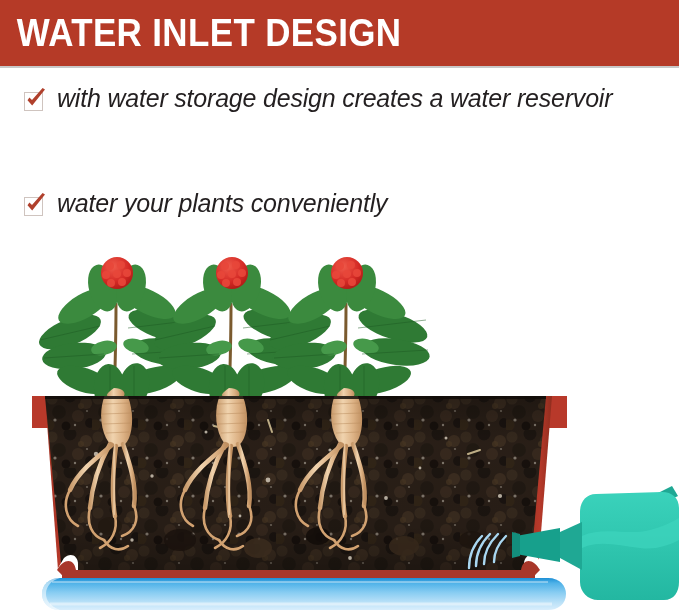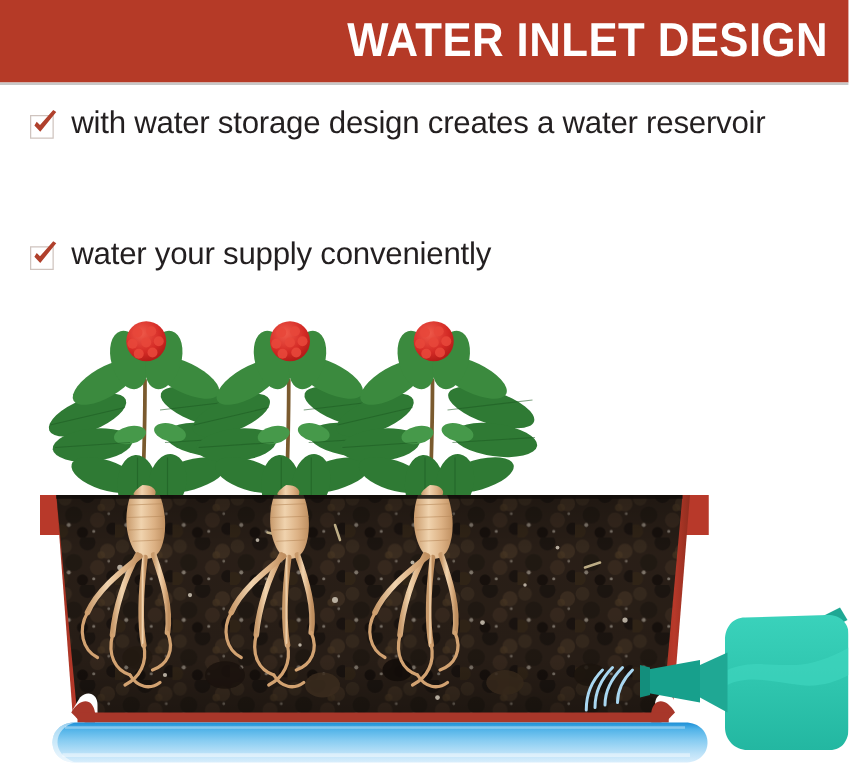--- a/index.html
+++ b/index.html
@@ -8,21 +8,21 @@
     width:679px;height:614px;overflow:hidden;position:relative;
     font-family:"Liberation Sans","DejaVu Sans",sans-serif;
     -webkit-font-smoothing:antialiased;
   }
   #root{position:relative;width:679px;height:614px;background:#fff;overflow:hidden;}
 
   
   .header-banner{
     position:absolute;left:0;top:0;width:679px;height:66px;
     background:#b53a27;
-    display:flex;align-items:center;justify-content:flex-end;
+    display:flex;align-items:center;justify-content:flex-start;
   }
   .header-title{
     color:#ffffff;
     font-family:"Liberation Sans Narrow","Liberation Sans","DejaVu Sans Condensed",sans-serif;
     font-weight:bold;
     font-size:38px;
     letter-spacing:0.4px;
     transform:scaleX(0.92);
     transform-origin:center center;
     white-space:nowrap;
@@ -31,21 +31,21 @@
   }
   .header-underline{
     position:absolute;left:0;top:66px;width:679px;height:2px;background:#c8c8c8;
   }
 
   
   .feature-list{
     position:absolute;left:0;top:70px;width:679px;height:172px;
   }
   .feature-row{
-    position:absolute;left:24px;display:flex;align-items:center;
+    position:absolute;left:24px;display:flex;align-items:center;font-style:italic;
   }
   .feature-row.r0{top:14px;}
   .feature-row.r1{top:66px;}
   .feature-row.r2{top:119px;}
 
   .checkbox{
     position:relative;width:22px;height:22px;margin-top:6px;margin-right:11px;flex:0 0 auto;
   }
   .checkbox .box{
     position:absolute;left:0;top:2px;width:19px;height:19px;
@@ -93,21 +93,21 @@
     </div>
 
 
     <div class="feature-row r2">
       <span class="checkbox">
         <span class="box"></span>
         <svg width="26" height="26" viewBox="0 0 26 26">
           <path d="M4.5 13.3 L9.2 18.4 L22.0 2.6 L19.6 1.0 L9.0 13.0 L6.4 10.4 Z" fill="#b0402c"></path>
         </svg>
       </span>
-      <span class="feature-text">water your supply conveniently</span>
+      <span class="feature-text">water your plants conveniently</span>
     </div>
   </div>
 
   <div class="illustration">
     <svg width="679" height="374" viewBox="0 0 679 374" xmlns="http://www.w3.org/2000/svg">
       <defs>
 
         <pattern id="soilTex" width="46" height="38" patternUnits="userSpaceOnUse">
           <rect width="46" height="38" fill="#2b2018"></rect>
           <circle cx="6" cy="7" r="5.5" fill="#3a2c20" opacity="0.9"></circle>

